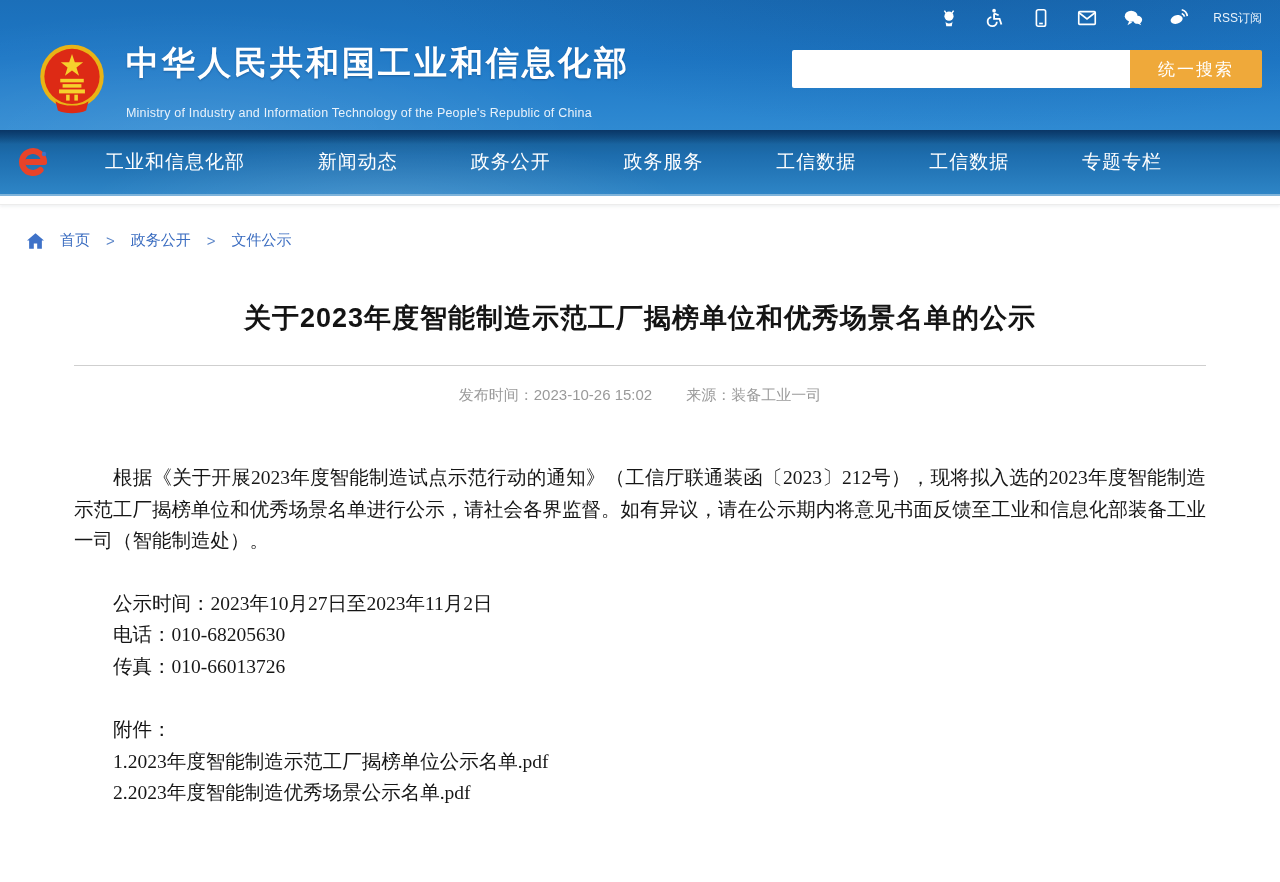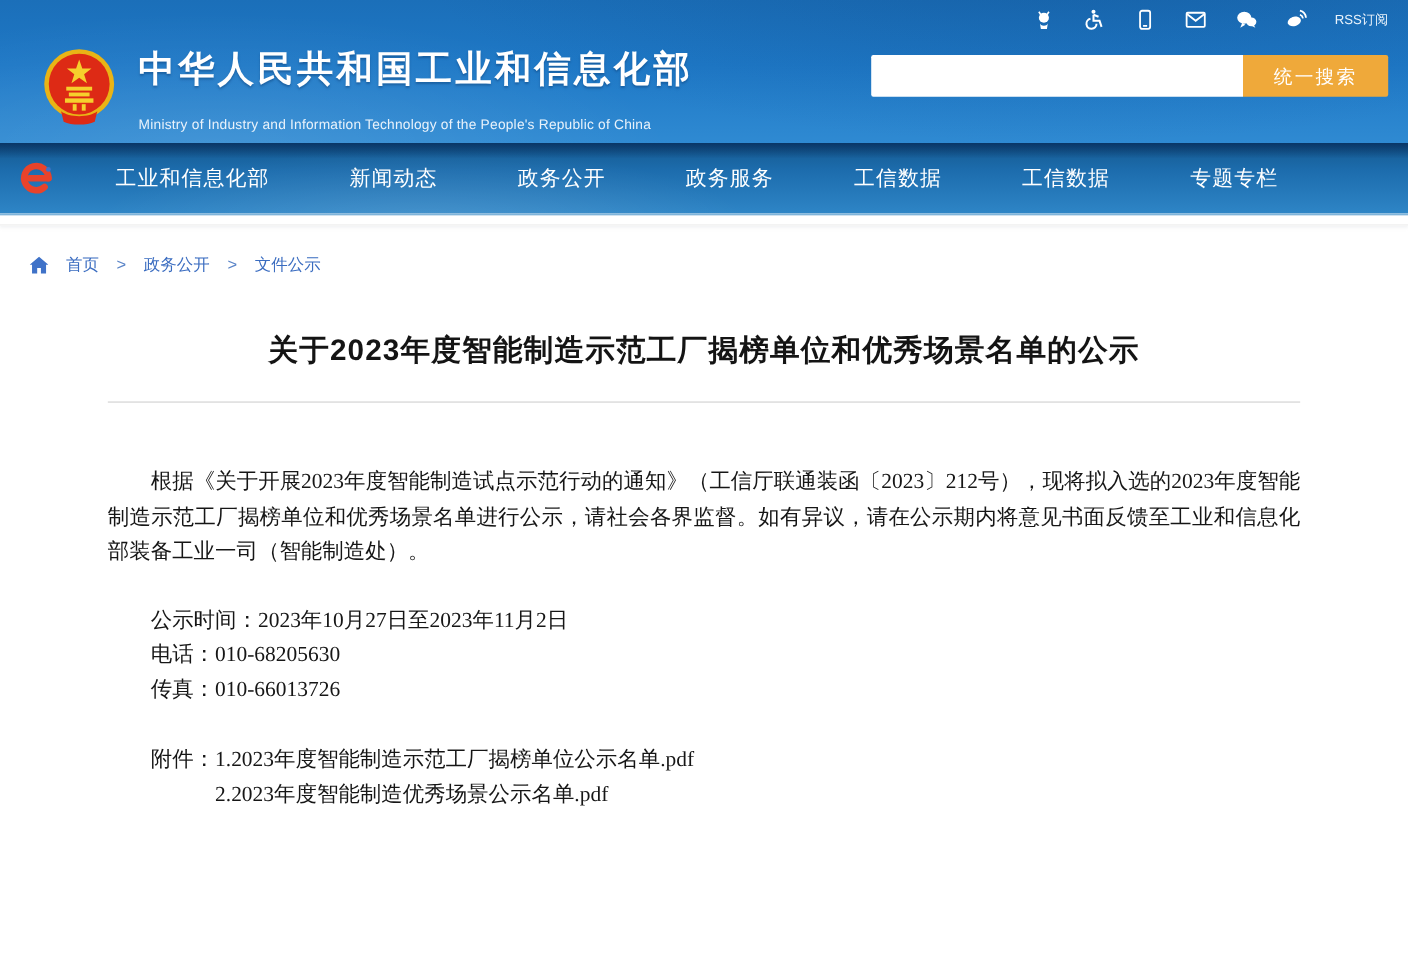--- a/index.html
+++ b/index.html
@@ -55,33 +55,33 @@
   
   .content{ background:#fff; }
   .content-topline{ height:9px; border-bottom:1px solid #ececec;
                     box-shadow:0 2px 3px rgba(200,205,210,.25); }
   .breadcrumb{ display:flex; align-items:center; gap:16px; padding:26px 0 0 27px;
                font-size:15px; color:#3a6cc0; }
   .breadcrumb .home-icon{ width:17px; height:16px; }
   .breadcrumb .crumb{ cursor:pointer; color:#3a6cc0; }
   .breadcrumb .sep{ color:#5b85c8; }
 
-  .article{ margin:0 98px; color:#1a1a1a; }
+  .article{ margin:0 74px; color:#1a1a1a; }
   .article-title{ margin-top:50px; text-align:center; font-size:27px; font-weight:bold;
                   color:#141414; letter-spacing:1px; }
   .divider{ margin-top:29px; border-bottom:1px solid #cfcfcf; }
   .meta{ margin-top:20px; text-align:center; color:#9a9a9a; font-size:15px; }
   .meta .gap{ display:inline-block; width:34px; }
 
   .doc{ font-family:"Liberation Serif","DejaVu Serif",serif; font-size:19.5px;
         line-height:31.5px; color:#161616; }
   .body-text{ margin-top:57px; text-indent:2em; text-align:justify; }
   .info-block{ margin-top:31px; }
   .info-block div{ text-indent:2em; }
-  .attach{ margin-top:32px; display:flex; padding-left:2em; }
+  .attach{ margin-top:32px; display:flex; padding-left:2em;flex-direction:column; }
   .attach-label{ flex:none; }
   .attach-list a{ display:block; color:#161616; text-decoration:none; cursor:pointer; }
   .signature{ margin-top:31px; text-align:right; }
   .signature div{ line-height:32px; }
 </style>
 </head>
 <body>
 
 <div class="masthead">
   <div class="topbar">
@@ -186,20 +186,23 @@
     <span class="sep">&gt;</span>
     <span class="crumb">政务公开</span>
     <span class="sep">&gt;</span>
     <span class="crumb">文件公示</span>
   </div>
 
   <div class="article">
     <h1 class="article-title">关于2023年度智能制造示范工厂揭榜单位和优秀场景名单的公示</h1>
     <div class="divider"></div>
 
+    <div class="meta">
+      <span>发布时间：</span><span>2023-10-26 15:02</span><span class="gap"></span><span>来源：</span><span>装备工业一司</span>
+    </div>
 
     <div class="doc">
       <p class="body-text">根据《关于开展2023年度智能制造试点示范行动的通知》（工信厅联通装函〔2023〕212号），现将拟入选的2023年度智能制造示范工厂揭榜单位和优秀场景名单进行公示，请社会各界监督。如有异议，请在公示期内将意见书面反馈至工业和信息化部装备工业一司（智能制造处）。</p>
 
       <div class="info-block">
         <div>公示时间：2023年10月27日至2023年11月2日</div>
         <div>电话：010-68205630</div>
         <div>传真：010-66013726</div>
       </div>
 

